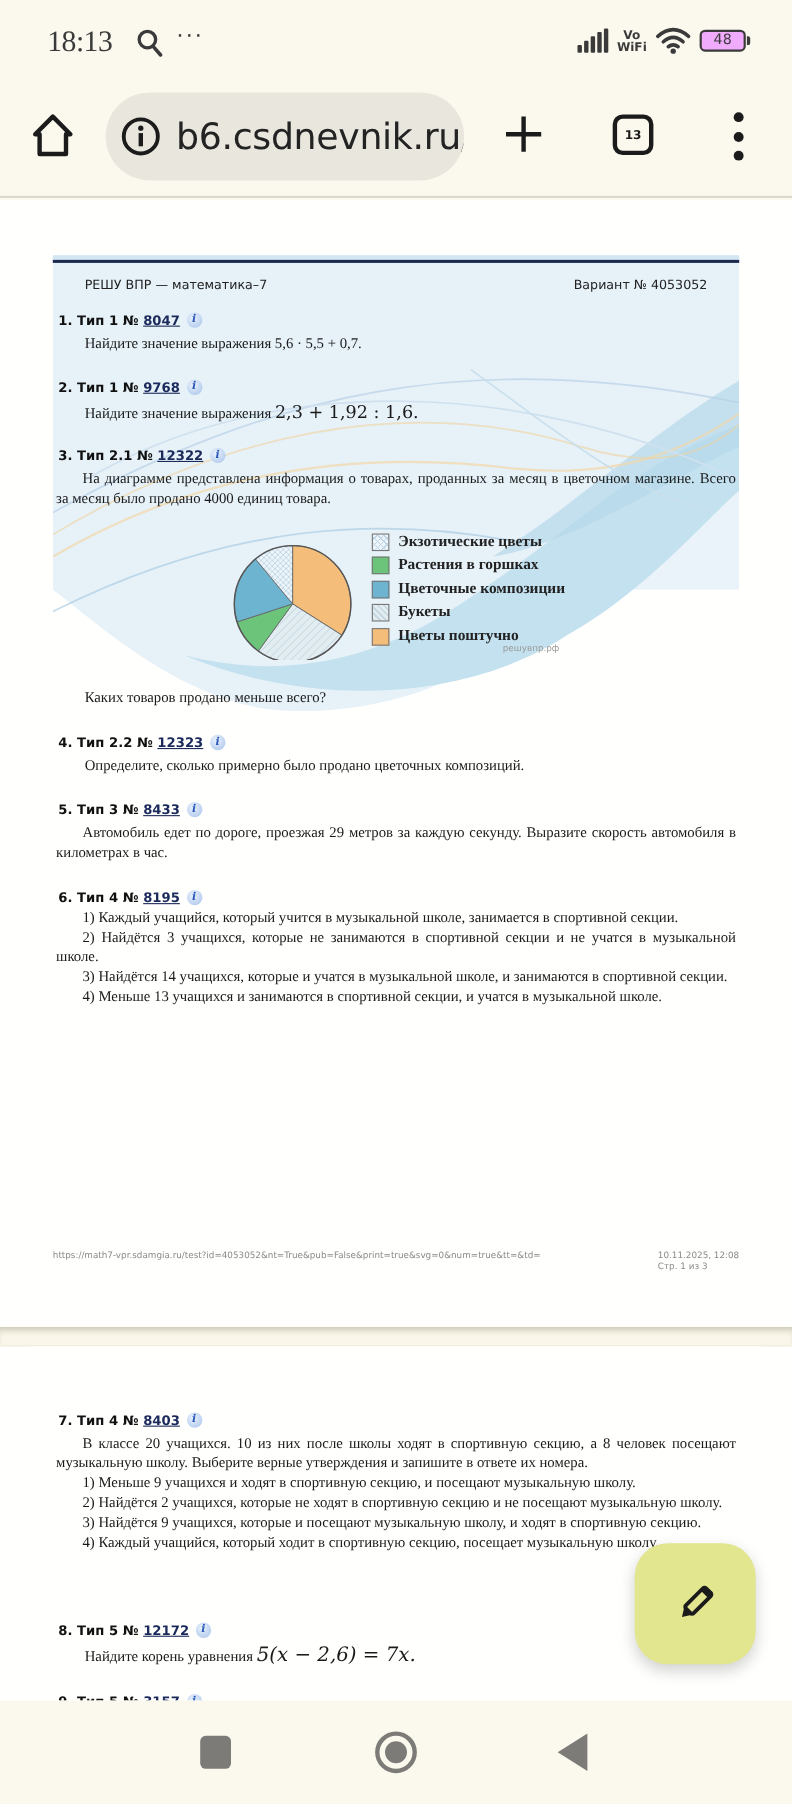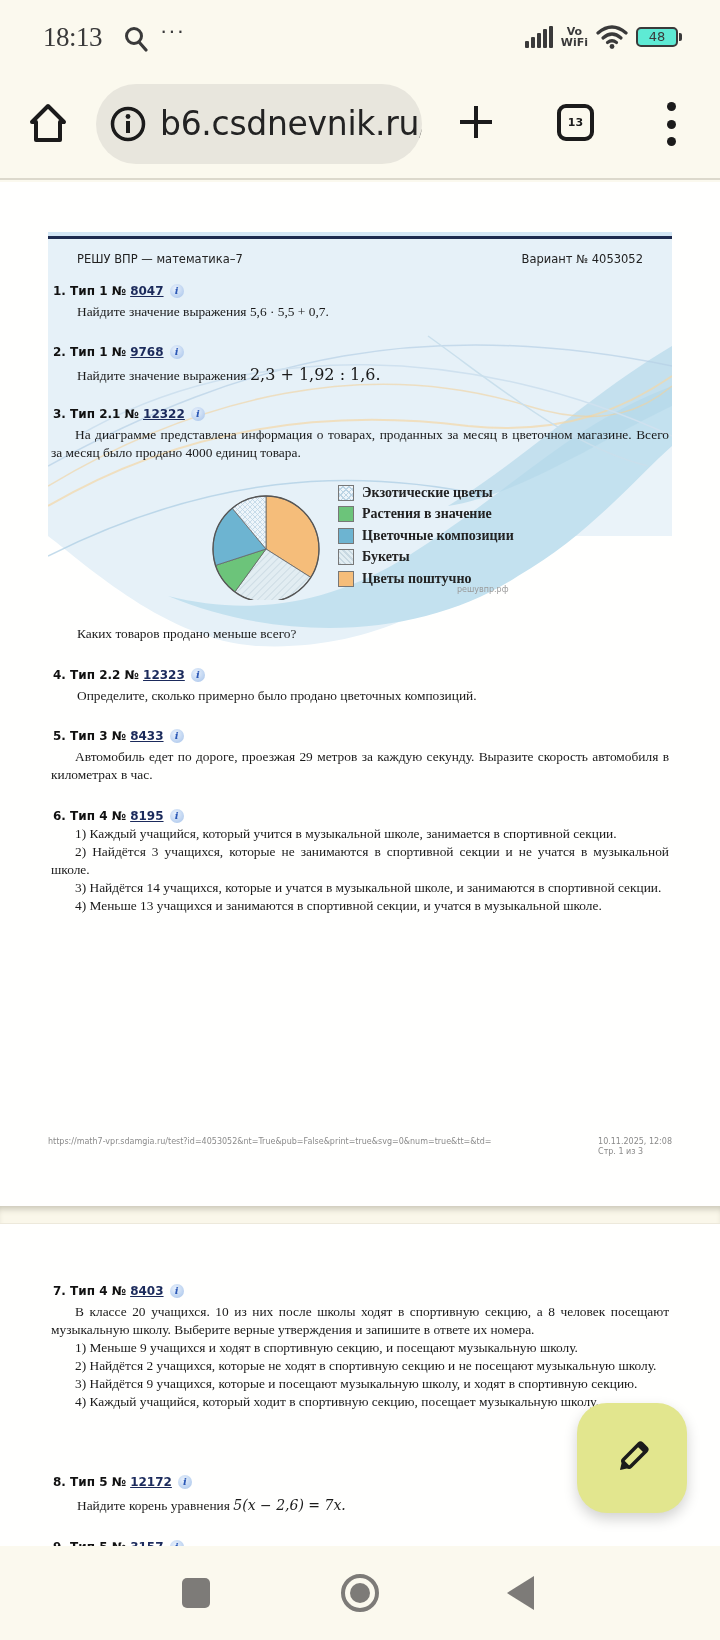--- a/index.html
+++ b/index.html
@@ -8,21 +8,21 @@
 
   
   .statusbar { position: absolute; left: 0; top: 0; width: 720px; height: 78px; background: #fbf9ee; }
   .sb-time { position: absolute; left: 43px; top: 22px; font-size: 27px; color: #3a3a3a; font-family: Liberation Serif, serif; letter-spacing: -0.5px; }
   .sb-search { position: absolute; left: 124px; top: 26px; width: 24px; height: 26px; }
   .sb-dots { position: absolute; left: 160px; top: 18px; font-size: 22px; color: #3a3a3a; letter-spacing: 1px; }
   .sb-right { position: absolute; right: 42px; top: 24px; display: flex; align-items: center; gap: 8px; }
   .sb-signal { display: flex; align-items: flex-end; gap: 2px; height: 22px; }
   .sb-signal span { width: 4px; background: #3a3a3a; border-radius: 1px; }
   .sb-vowifi { font-size: 11px; line-height: 11px; color: #3a3a3a; text-align: center; font-family: "DejaVu Sans", sans-serif; font-weight: bold; }
-  .sb-battery { width: 42px; height: 20px; border: 2px solid #3a3a3a; border-radius: 5px; font-size: 13px; line-height: 16px; text-align: center; color: #3a3a3a; position: relative; background: #5eead4; font-family: "DejaVu Sans", sans-serif; }
+  .sb-battery { width: 42px; height: 20px; border: 2px solid #3a3a3a; border-radius: 5px; font-size: 13px; line-height: 16px; text-align: center; color: #3a3a3a; position: relative; background: #f0abfc; font-family: "DejaVu Sans", sans-serif; }
   .sb-battery::after { content: ""; position: absolute; right: -6px; top: 4px; width: 3px; height: 8px; background: #3a3a3a; border-radius: 0 2px 2px 0; }
 
   
   .toolbar { position: absolute; left: 0; top: 78px; width: 720px; height: 102px; background: #fbf9ee; border-bottom: 2px solid #dcd9cc; }
   .tb-home { position: absolute; left: 28px; top: 24px; width: 40px; height: 42px; }
   .urlbar { position: absolute; left: 96px; top: 6px; width: 326px; height: 80px; background: #e8e6dd; border-radius: 40px; overflow: hidden; }
   .url-info { position: absolute; left: 14px; top: 22px; width: 36px; height: 36px; }
   .url-text { position: absolute; left: 64px; top: 20px; font-size: 33px; color: #232323; white-space: nowrap; font-family: "DejaVu Sans", sans-serif; letter-spacing: -0.3px; }
   .tb-plus { position: absolute; left: 456px; top: 24px; width: 40px; height: 40px; }
   .tb-tabs { position: absolute; left: 557px; top: 26px; width: 37px; height: 37px; border: 4px solid #1b1b1b; border-radius: 9px; text-align: center; font-size: 11px; line-height: 29px; font-weight: bold; font-family: "DejaVu Sans", sans-serif; }
@@ -197,21 +197,21 @@
           </g>
         <circle cx="61" cy="67" r="53" fill="none" stroke="#555" stroke-width="1.3"></circle>
       </svg>
       <div class="legend">
         <div class="legend-item">
             <span class="legend-swatch" style="background:url(#);background-color:#eef5fa;background-image:repeating-linear-gradient(45deg,#bcd4e4 0 1px,transparent 1px 4px),repeating-linear-gradient(-45deg,#bcd4e4 0 1px,transparent 1px 4px)"></span>
             <span>Экзотические цветы</span>
           </div>
         <div class="legend-item">
             <span class="legend-swatch" style="background:#6cc47a"></span>
-            <span>Растения в значение</span>
+            <span>Растения в горшках</span>
           </div>
         <div class="legend-item">
             <span class="legend-swatch" style="background:#6db4d1"></span>
             <span>Цветочные композиции</span>
           </div>
         <div class="legend-item">
             <span class="legend-swatch" style="background-color:#e2edf2;background-image:repeating-linear-gradient(45deg,#c8d8e1 0 1.5px,transparent 1.5px 4px)"></span>
             <span>Букеты</span>
           </div>
         <div class="legend-item">
@@ -280,21 +280,21 @@
       <div class="task-text indent" style="margin-left:-2px">4) Каждый учащийся, который ходит в спортивную секцию, посещает музыкальную школу.</div>
     </div>
 
     <div class="task" style="top:249px">
       <div class="task-head">
         <span>8.</span>&nbsp;<span>Тип 5 №</span>
         <a class="num-link">12172</a>
         <span class="info-badge">i</span>
       </div>
       <div class="task-text" style="margin-top:5px;padding-left:24px">
-        <span>Найдите корень уравнения </span><span class="math-big" style="font-size:14px;font-style:italic">5(x − 2,6) = 7x.</span>
+        <span>Найдите корень уравнения </span><span class="math-big" style="font-size:18px;font-style:italic">5(x − 2,6) = 7x.</span>
       </div>
     </div>
 
     <div class="task" style="top:314px">
       <div class="task-head">
         <span>9.</span>&nbsp;<span>Тип 5 №</span>
         <a class="num-link">3157</a>
         <span class="info-badge">i</span>
       </div>
     </div>

